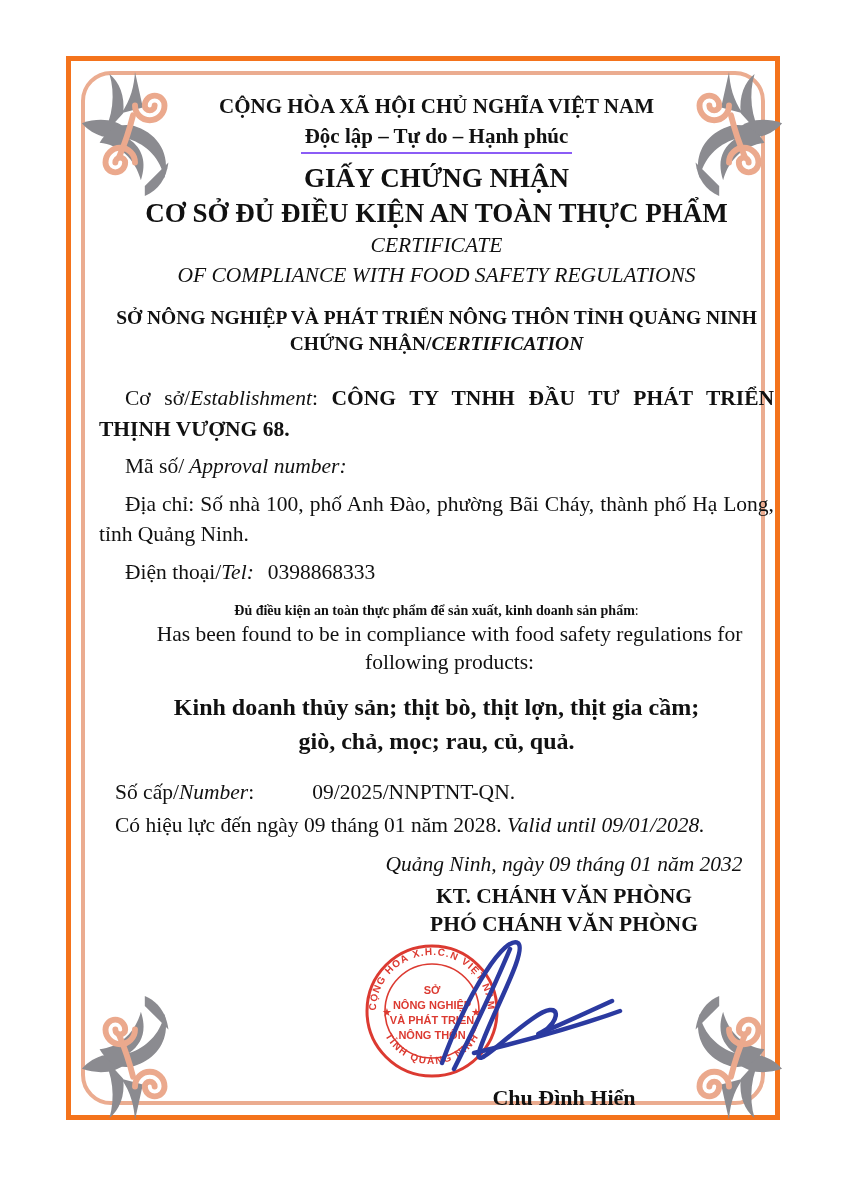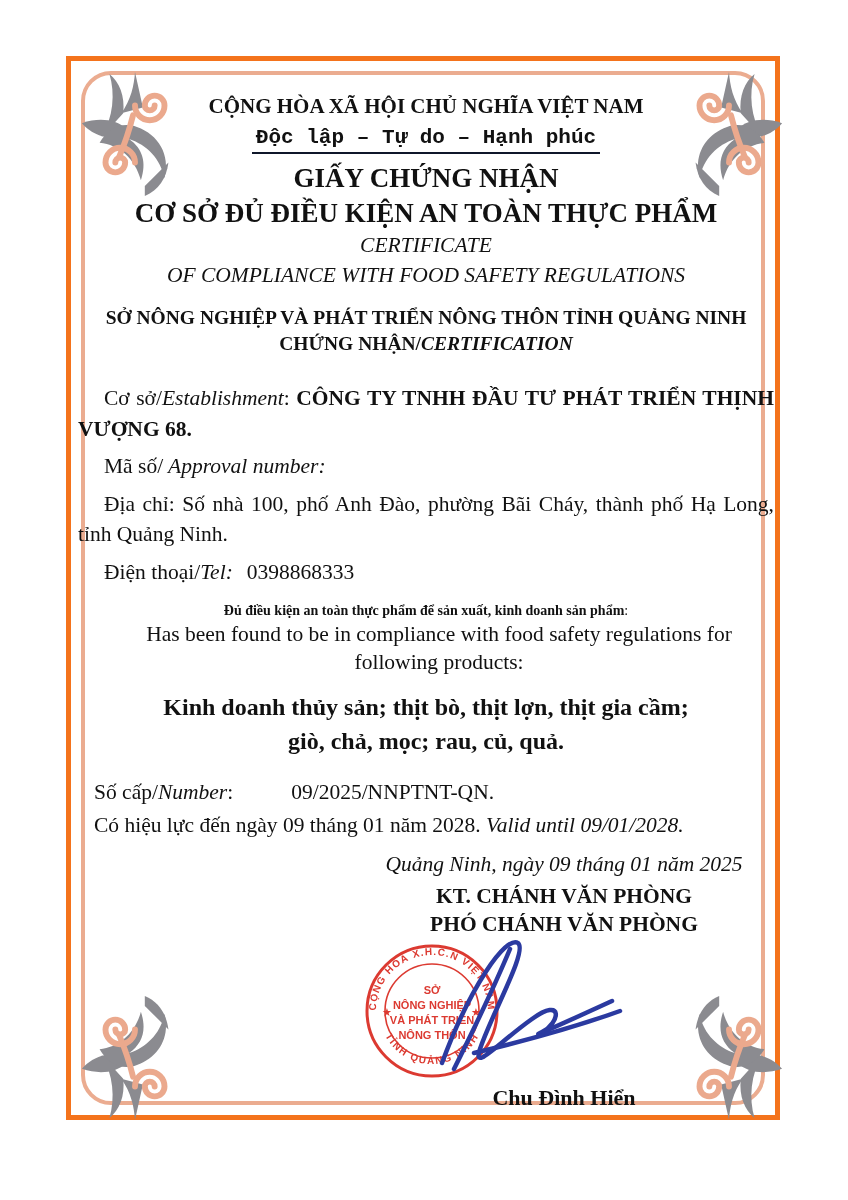--- a/index.html
+++ b/index.html
@@ -15,25 +15,25 @@
   .inner-frame{
     position:absolute;left:81px;top:71px;width:684px;height:1034px;
     border:4px solid #EBAC90;border-radius:30px;box-sizing:border-box;
   }
   .ornament{position:absolute;width:118px;height:130px;}
   .ornament.tl{left:76px;top:68px;}
   .ornament.tr{right:60px;top:68px;transform:scaleX(-1);}
   .ornament.bl{left:76px;bottom:76px;transform:scaleY(-1);}
   .ornament.br{right:60px;bottom:76px;transform:scale(-1,-1);}
   
-  .content{position:absolute;left:78px;right:74px;top:94px;}
+  .content{position:absolute;left:99px;right:74px;top:94px;}
   .center{text-align:center;}
   .motto-1{font-weight:bold;font-size:21px;line-height:1.15;margin:0;}
   .motto-2{font-weight:bold;font-size:21px;margin:6px 0 0 0;}
-  .motto-2 span{display:inline-block;border-bottom:2px solid #0f172a;padding:0 4px 3px 4px;font-family:Liberation Mono, monospace;}
+  .motto-2 span{display:inline-block;border-bottom:2px solid #8b5cf6;padding:0 4px 3px 4px;}
   .title-vi{font-weight:bold;font-size:27px;line-height:1.2;margin:8px 0 0 0;}
   .title-vi2{font-weight:bold;font-size:27px;line-height:1.2;margin:2px 0 0 0;}
   .title-en{font-style:italic;font-size:21.5px;line-height:1.25;margin:3px 0 0 0;}
   .issuer{font-weight:bold;font-size:19.5px;line-height:1.35;margin:16px 0 0 0;}
   .issuer2{font-weight:bold;font-size:19.5px;line-height:1.35;margin:0;}
   .issuer2 .it{font-style:italic;}
   .para{font-size:21.5px;line-height:1.42;margin:7px 0 0 0;text-align:justify;text-indent:26px;}
   .para.first{margin-top:26px;}
   .it{font-style:italic;}
   .b{font-weight:bold;}
@@ -144,21 +144,21 @@
     <p class="compliance-vi center"><span>Đủ điều kiện an toàn thực phẩm để sản xuất, kinh doanh sản phẩm</span><span class="colon">:</span></p>
     <p class="compliance-en center">Has been found to be in compliance with food safety regulations for following products:</p>
 
     <p class="products center"><span>Kinh doanh thủy sản; thịt bò, thịt lợn, thịt gia cầm;</span><br><span>giò, chả, mọc; rau, củ, quả.</span></p>
 
     <p class="numline"><span>Số cấp/</span><span class="it">Number</span><span>:</span><span class="value">09/2025/NNPTNT-QN.</span></p>
 
     <p class="validity"><span>Có hiệu lực đến ngày 09 tháng 01 năm 2028. </span><span class="it">Valid until 09/01/2028.</span></p>
 
     <div class="sig-block">
-      <p class="sig-date">Quảng Ninh, ngày 09 tháng 01 năm 2025</p>
+      <p class="sig-date">Quảng Ninh, ngày 09 tháng 01 năm 2032</p>
       <p class="sig-title">KT. CHÁNH VĂN PHÒNG</p>
       <p class="sig-title">PHÓ CHÁNH VĂN PHÒNG</p>
 
       <div class="sig-area">
         <svg class="stamp-svg" viewBox="0 0 140 140" aria-hidden="true">
           <circle cx="70" cy="70" r="65" fill="none" stroke="#DC3A31" stroke-width="3"></circle>
           <circle cx="70" cy="70" r="47" fill="none" stroke="#DC3A31" stroke-width="1.6"></circle>
           <defs>
             <path id="arcTop" d="M14,70 A56,56 0 0 1 126,70"></path>
             <path id="arcBottom" d="M17,70 A53,53 0 0 0 123,70"></path>

